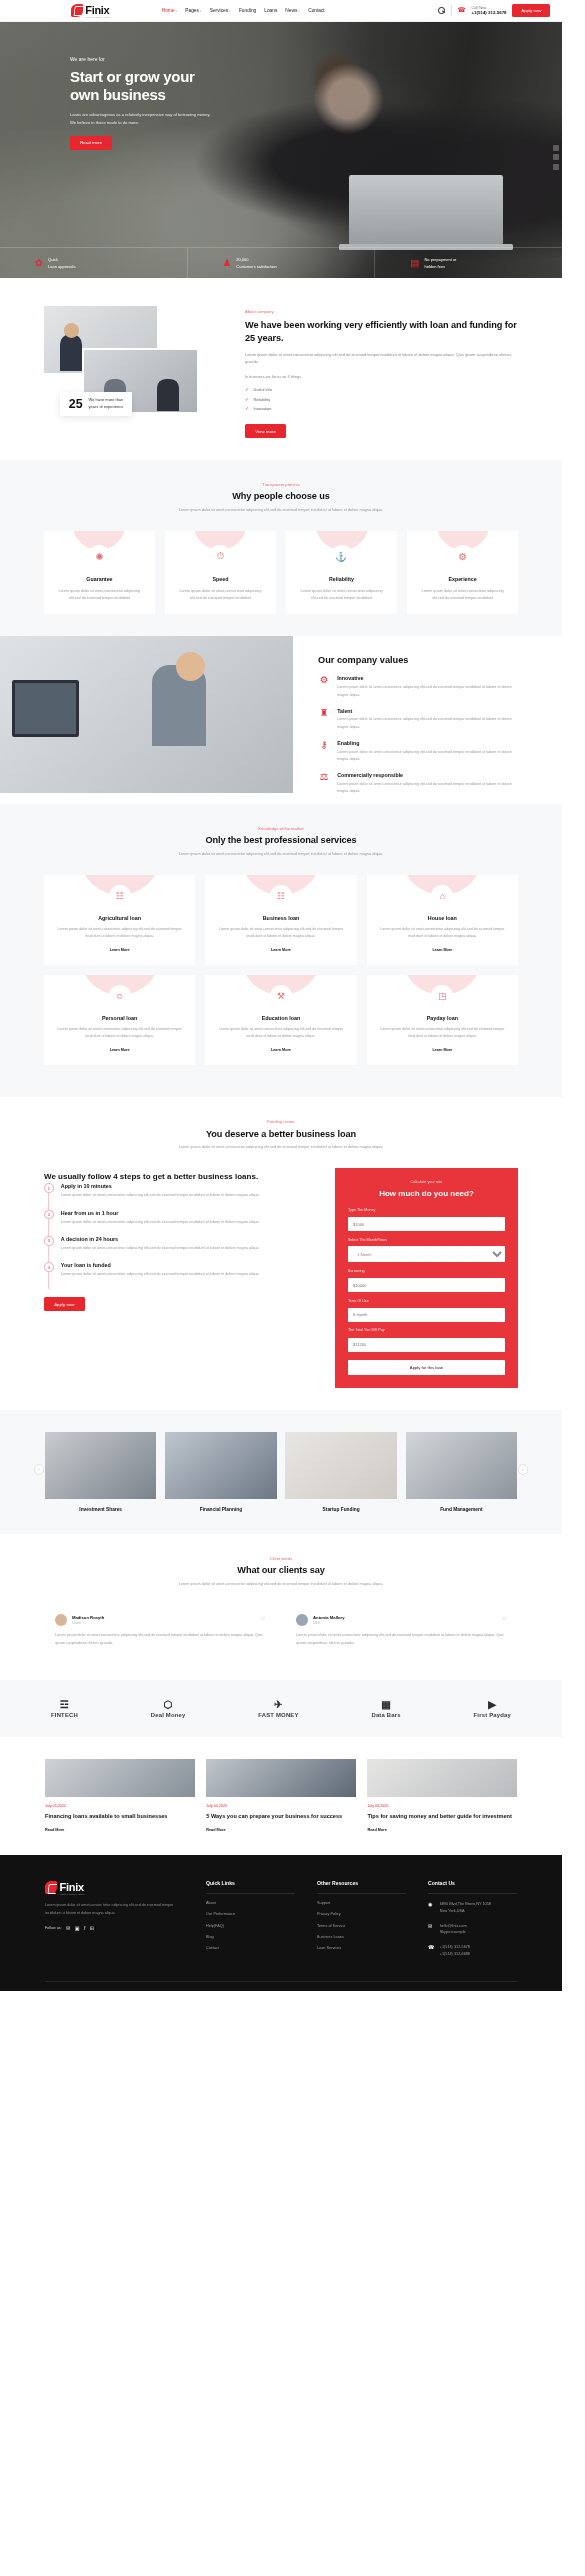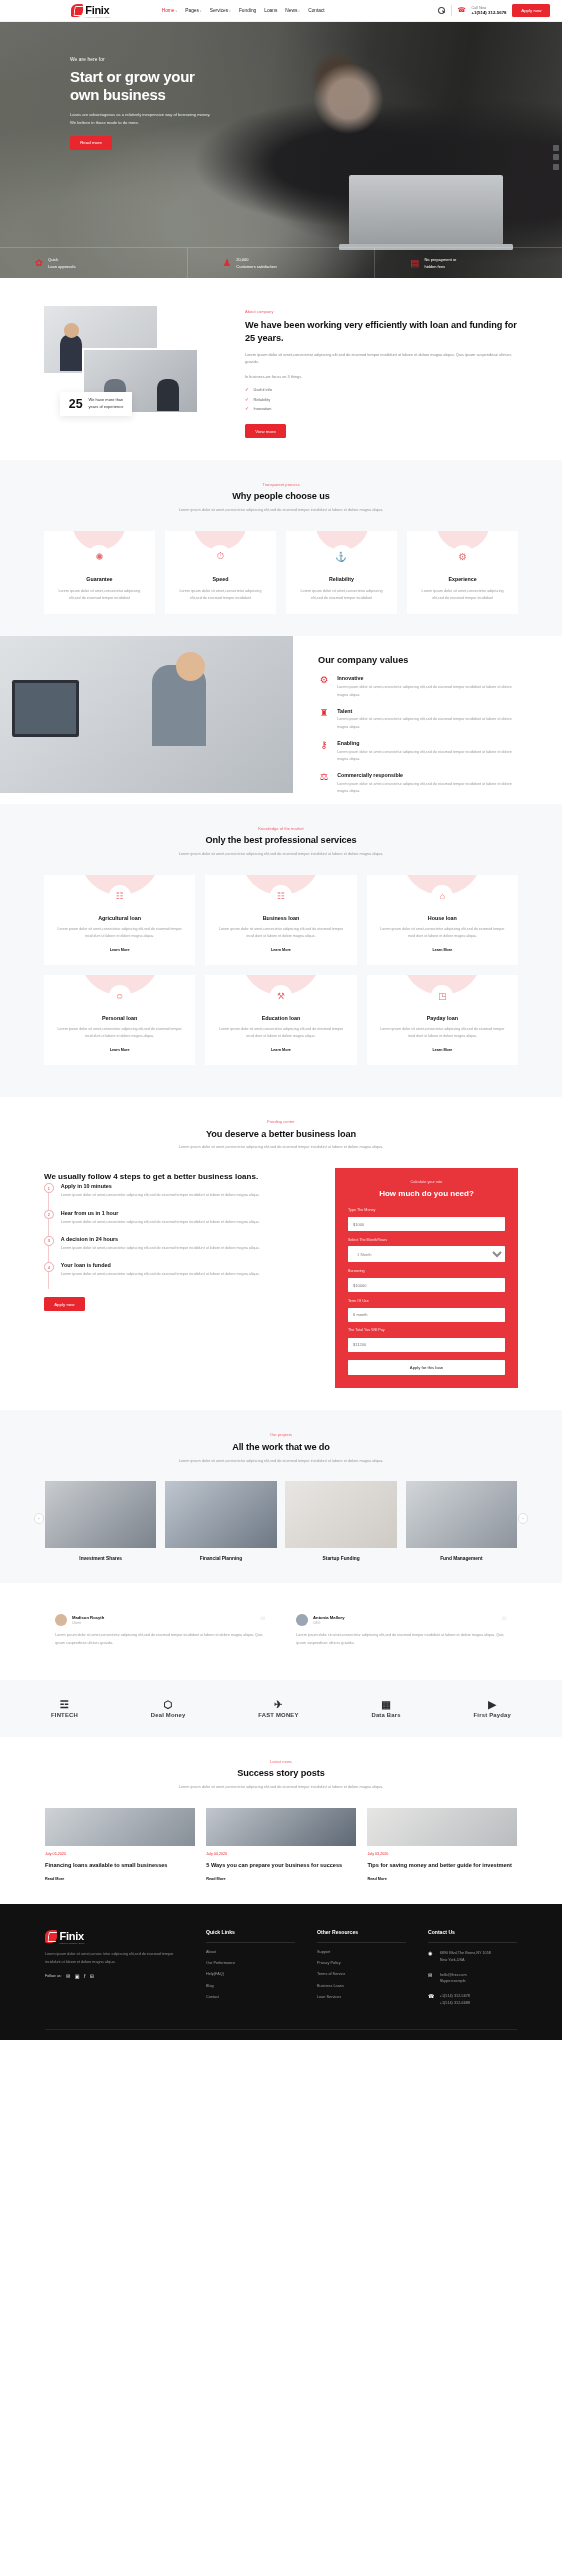--- a/index.html
+++ b/index.html
@@ -560,25 +560,20 @@
         <div class="fld">
           <label>The Total You Will Pay</label>
           <input placeholder="$11200" style="">
         </div>
         <button class="calc-submit">Apply for this loan</button>
       </div>
     </div>
   </div>
 
   <div class="sec bg-grey">
-    <div class="sec-head">
-      <div class="eyebrow">Our projects</div>
-      <h2>All the work that we do</h2>
-      <p>Lorem ipsum dolor sit amet,consectetur adipiscing elit,sed do eiusmod tempor incididunt ut labore et dolore magna aliqua.</p>
-    </div>
     <div class="gal">
       <div class="arrow-btn arrow-l">‹</div>
       <div class="gitem">
         <div class="gimg g1"></div>
         <h4>Investment Shares</h4>
       </div>
       <div class="gitem">
         <div class="gimg g2"></div>
         <h4>Financial Planning</h4>
       </div>
@@ -588,20 +583,25 @@
       </div>
       <div class="gitem">
         <div class="gimg g4"></div>
         <h4>Fund Management</h4>
       </div>
       <div class="arrow-btn arrow-r">›</div>
     </div>
   </div>
 
   <div class="sec">
+    <div class="sec-head">
+      <div class="eyebrow">Client words</div>
+      <h2>What our clients say</h2>
+      <p>Lorem ipsum dolor sit amet,consectetur adipiscing elit,sed do eiusmod tempor incididunt ut labore et dolore magna aliqua.</p>
+    </div>
     <div class="tests">
       <div class="tcard">
         <div class="quote">❝</div>
         <div class="thead">
           <div class="avatar"></div>
           <div>
               <div class="tname">Madison Rosyth</div>
           <div class="trole">Client</div>
             </div>
         </div>
@@ -640,25 +640,20 @@
           <span>Data Bars</span>
         </div>
       <div class="brand">
           <span class="bic">▶</span>
           <span>First Payday</span>
         </div>
     </div>
   </div>
 
   <div class="sec">
-    <div class="sec-head">
-      <div class="eyebrow">Latest news</div>
-      <h2>Success story posts</h2>
-      <p>Lorem ipsum dolor sit amet,consectetur adipiscing elit,sed do eiusmod tempor incididunt ut labore et dolore magna aliqua.</p>
-    </div>
     <div class="blogs">
       <div class="bcard">
         <div class="bimg b1"></div>
         <div class="bdate">July 05,2020</div>
         <h4>Financing loans available to small businesses</h4>
         <a class="bmore">Read More</a>
       </div>
       <div class="bcard">
         <div class="bimg b2"></div>
         <div class="bdate">July 04,2020</div>

